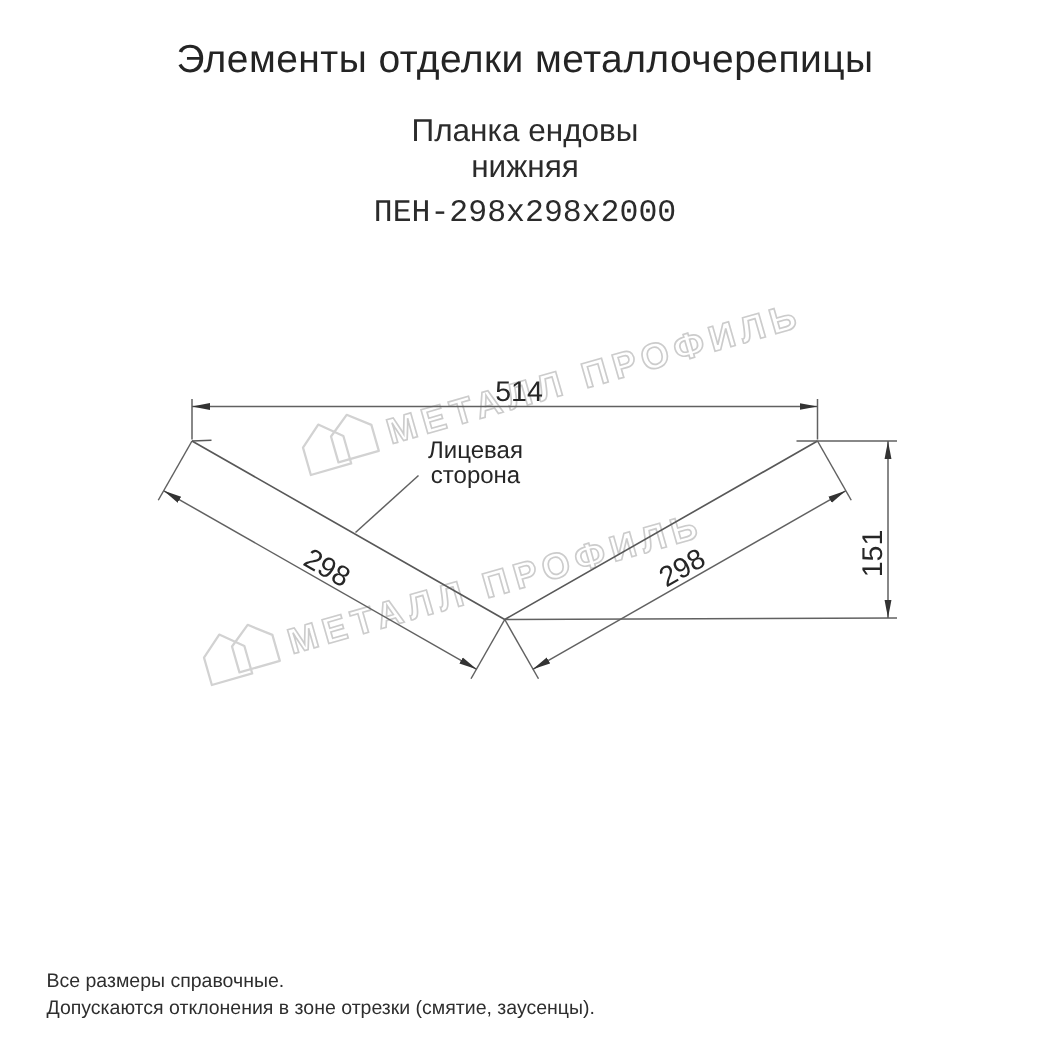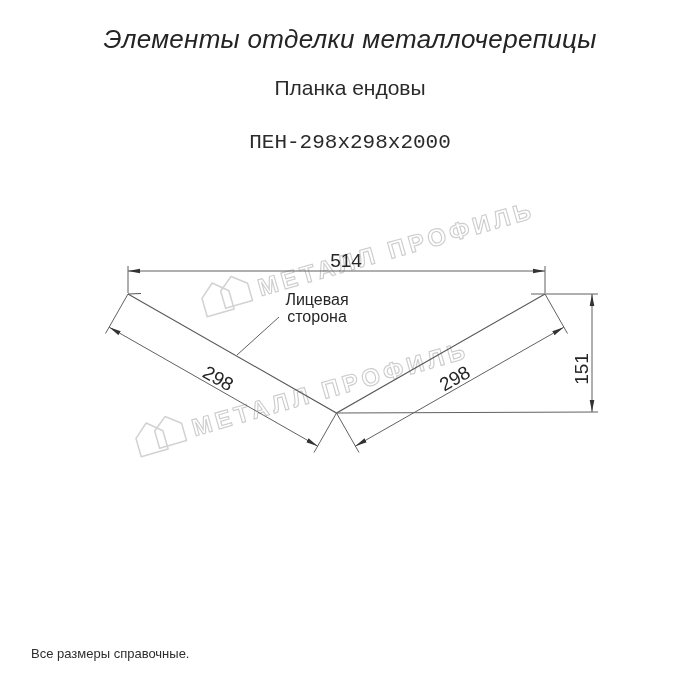--- a/index.html
+++ b/index.html
@@ -15,21 +15,20 @@
     font-family: "Liberation Sans", sans-serif;
     color: #262626;
   }
   .abs { position: absolute; left: 0; right: 0; }
   .center { text-align: center; }
   .page-title {
     top: 24px;
     font-size: 26px;
     letter-spacing: 0.3px;
     color: #242424;
-    font-style: italic;
   }
   .subtitle {
     top: 76px;
     font-size: 21px;
     line-height: 24px;
     color: #2b2b2b;
   }
   .product-code {
     top: 131px;
     font-size: 21px;
@@ -81,20 +80,21 @@
     stroke-width: 1.5;
     stroke-linejoin: round;
   }
 </style>
 </head>
 <body>
 
 <div class="abs center page-title">Элементы отделки металлочерепицы</div>
 <div class="abs center subtitle">
   <div>Планка ендовы</div>
+  <div>нижняя</div>
 </div>
 <div class="abs center product-code">ПЕН-298х298х2000</div>
 
 <svg class="drawing" width="700" height="700" viewBox="0 0 700 700">
   <defs>
     <marker id="arr" markerUnits="userSpaceOnUse" markerWidth="13" markerHeight="7" refX="12" refY="3" orient="auto-start-reverse">
       <path d="M0,0.7 L12,3 L0,5.3 Z" fill="#333333"></path>
     </marker>
   </defs>
 
@@ -149,13 +149,14 @@
 
   <g>
     <line class="ln" x1="279" y1="317" x2="237" y2="355"></line>
     <text class="lbltxt" x="317" y="305" text-anchor="middle">Лицевая</text>
     <text class="lbltxt" x="317" y="322" text-anchor="middle">сторона</text>
   </g>
 </svg>
 
 <div class="footer">
   <div>Все размеры справочные.</div>
+  <div>Допускаются отклонения в зоне отрезки (смятие, заусенцы).</div>
 </div>
 
 </body></html>

